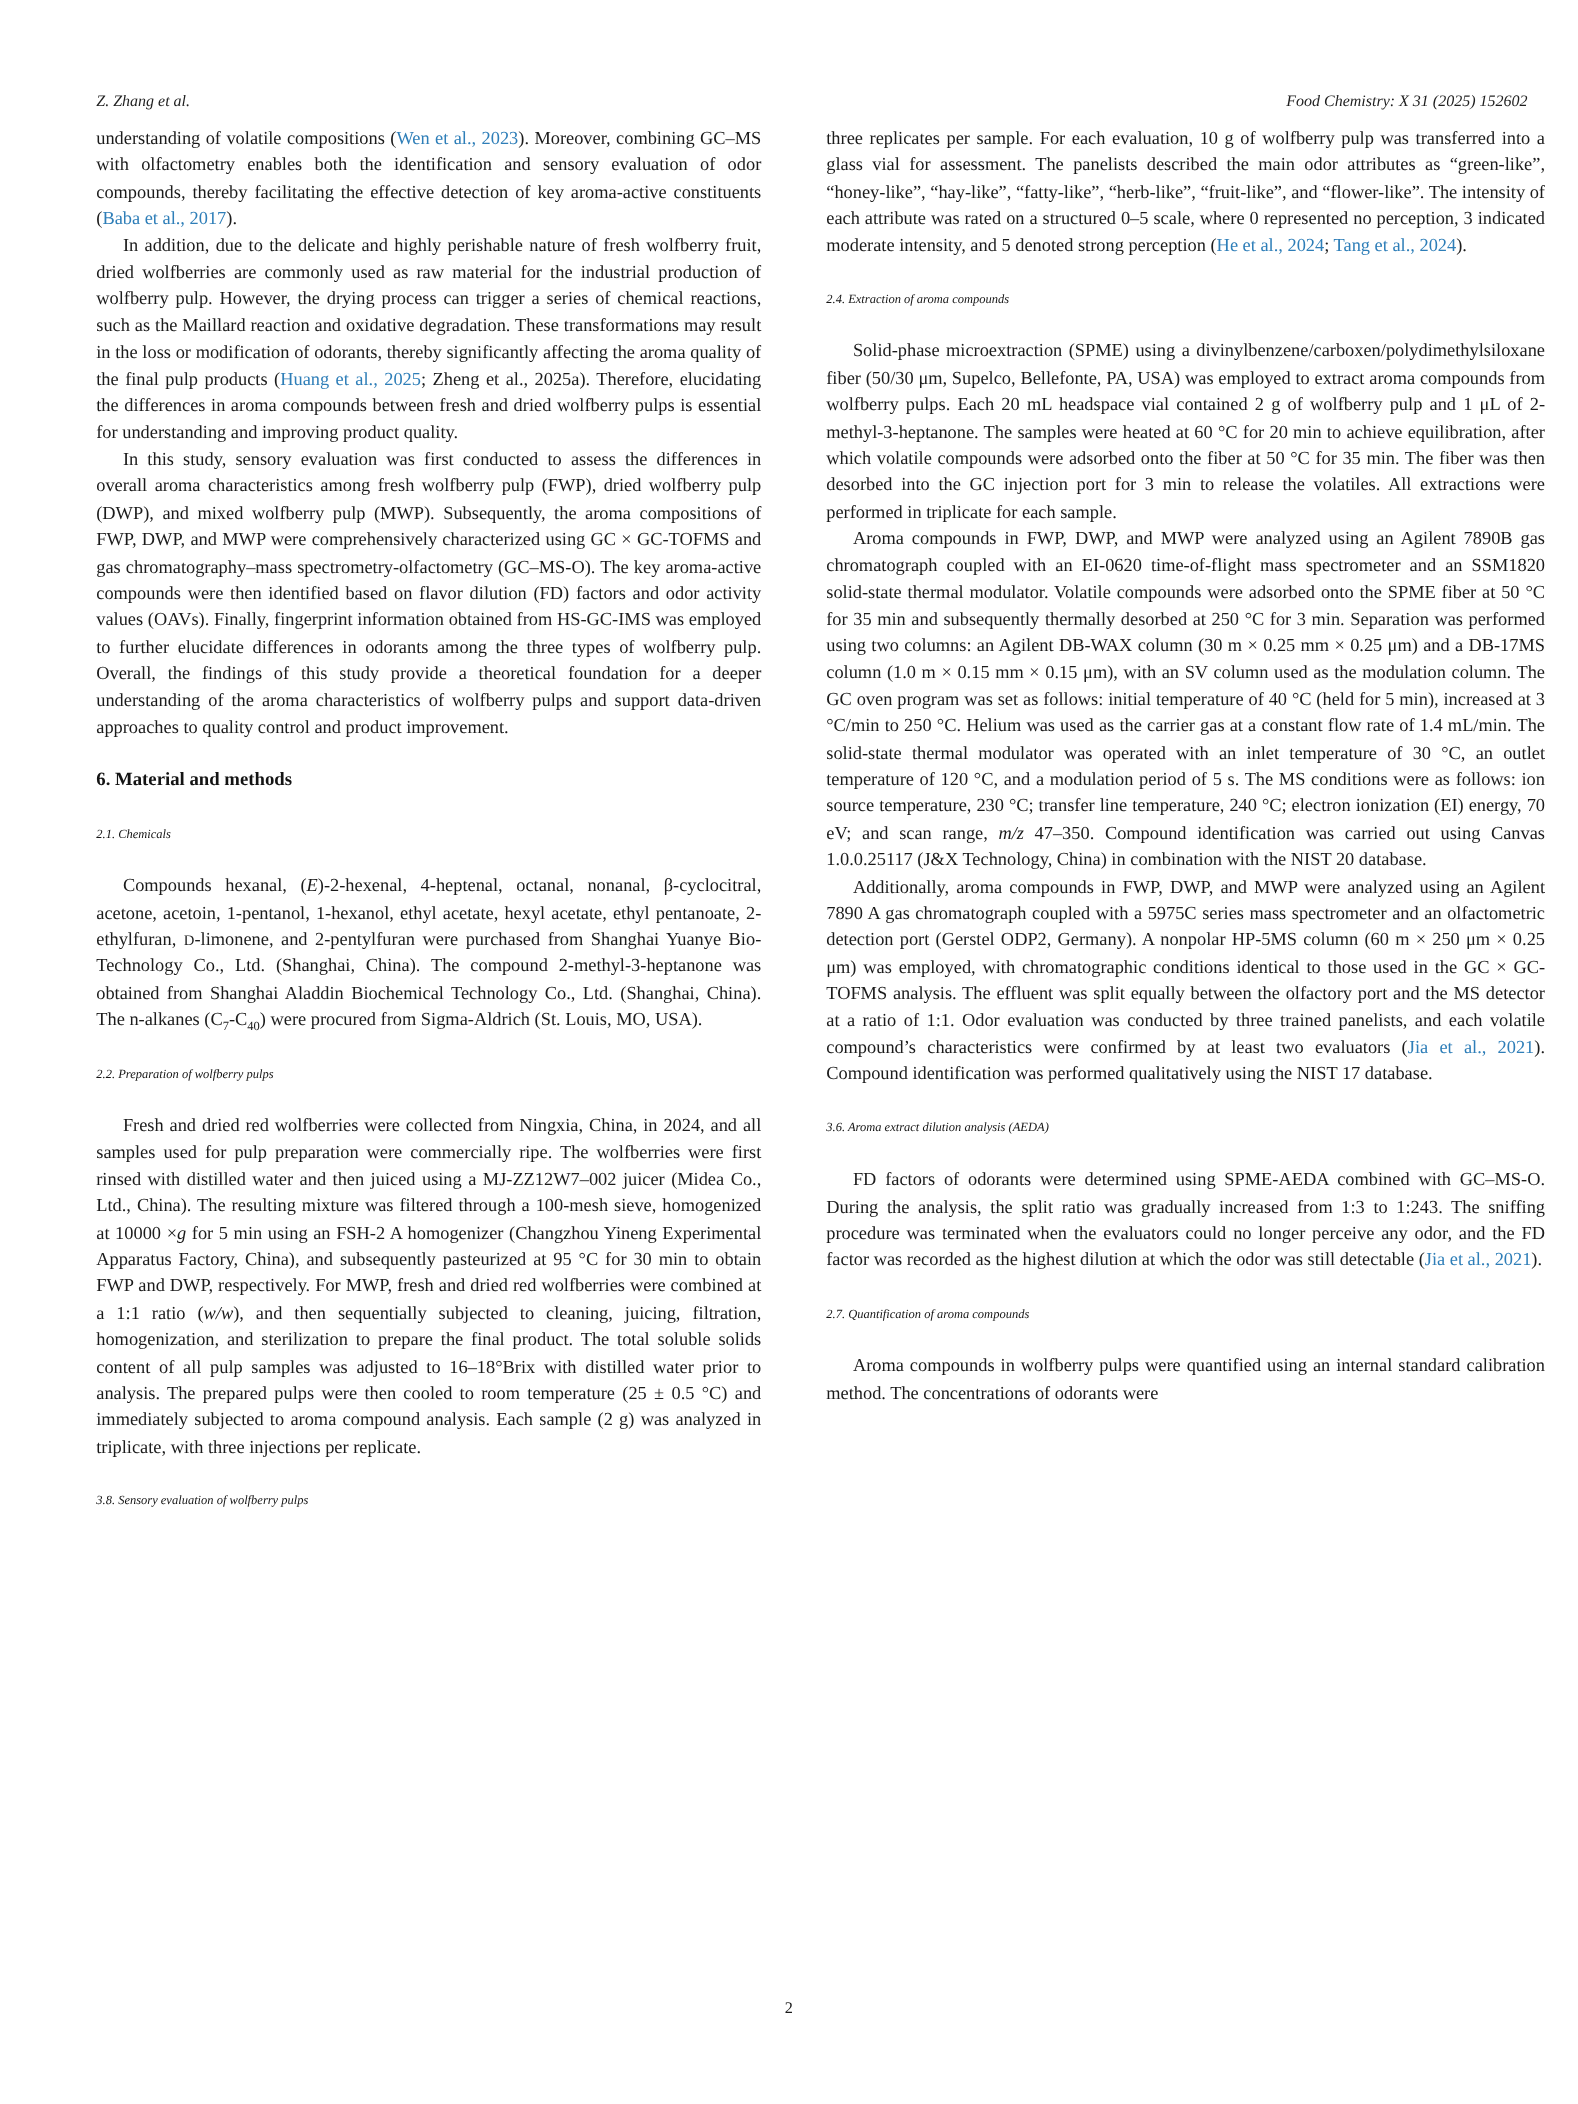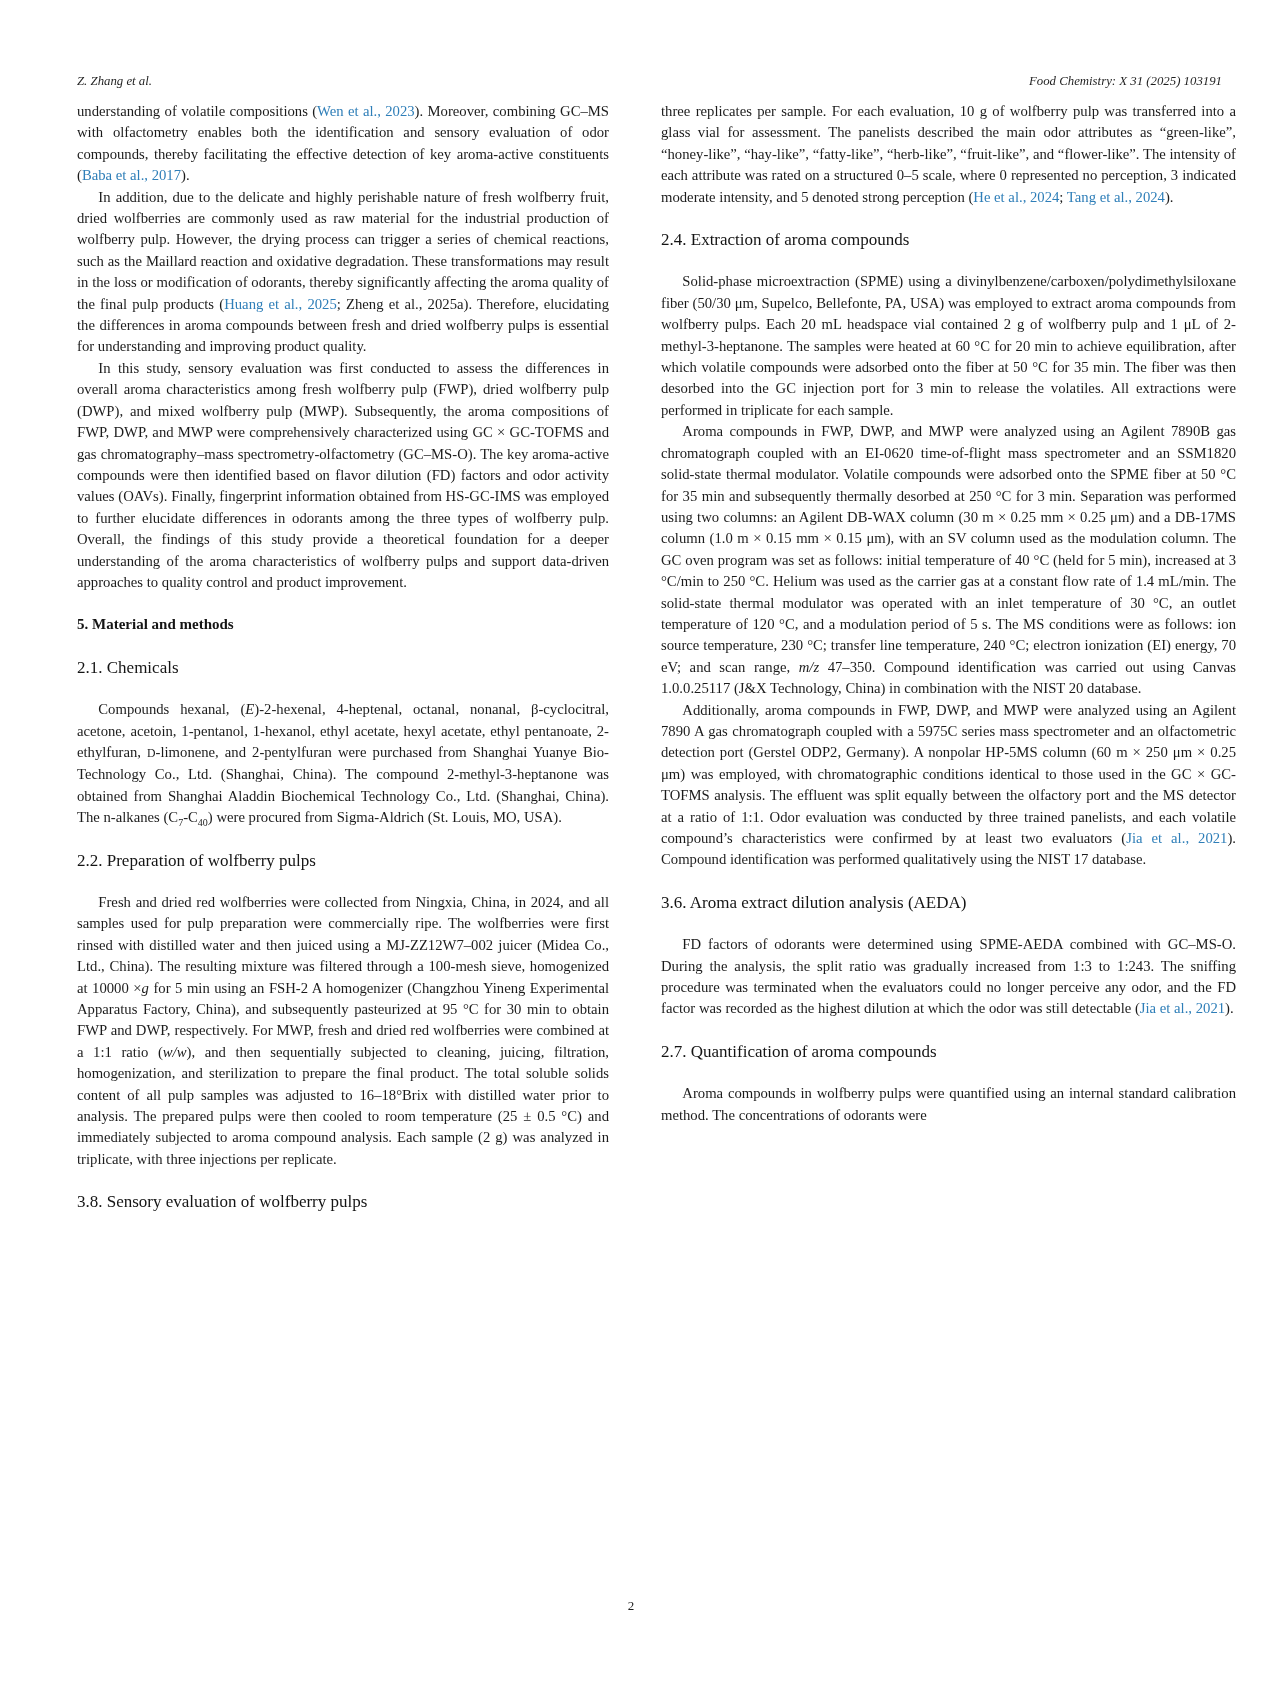--- a/index.html
+++ b/index.html
@@ -30,50 +30,50 @@
   .col { text-align: justify; font-size: 14.7px; line-height: 21.4px; }
   .col-left  { width: 532px; flex: 0 0 532px; }
   .col-right { width: 575px; flex: 0 0 575px; }
   p.para { margin: 0; }
   p.para.indent { text-indent: 1.45em; }
   h2.sec {
     font-size: 15px; font-weight: bold; font-style: normal;
     margin: 21px 0; text-align: left; color: #141414;
   }
   h3.subsec {
-    font-size: 17px; font-weight: normal; 
+    font-size: 10px; font-weight: normal; font-style: italic;
     margin: 21px 0; text-align: left; color: #141414;
   }
   a.cite { color: var(--cite, #2e7eb8); text-decoration: none; }
   .italic { font-style: italic; }
   .sub { vertical-align: sub; font-size: 0.68em; line-height: 0; }
   .smallcap { font-size: 0.8em; }
   .page-footer {
     position: absolute;
     top: 1598px; left: 0; right: 0;
     text-align: center;
     font-size: 13px;
     color: #1b1b1b;
   }
 </style>
 </head>
 <body>
 
 <div class="page">
   <div class="running-head">
     <span>Z. Zhang et al.</span>
-    <span>Food Chemistry: X 31 (2025) 103191</span>
+    <span>Food Chemistry: X 31 (2025) 152602</span>
   </div>
 
   <div class="body-cols">
     <div class="col col-left" id="col-left">
         <p class="para"><span class="plain">understanding of volatile compositions (</span><a href="#" class="cite">Wen et al., 2023</a><span class="plain">). Moreover, combining GC–MS with olfactometry enables both the identification and sensory evaluation of odor compounds, thereby facilitating the effective detection of key aroma-active constituents (</span><a href="#" class="cite">Baba et al., 2017</a><span class="plain">).</span></p>
         <p class="para indent"><span class="plain">In addition, due to the delicate and highly perishable nature of fresh wolfberry fruit, dried wolfberries are commonly used as raw material for the industrial production of wolfberry pulp. However, the drying process can trigger a series of chemical reactions, such as the Maillard reaction and oxidative degradation. These transformations may result in the loss or modification of odorants, thereby significantly affecting the aroma quality of the final pulp products (</span><a href="#" class="cite">Huang et al., 2025</a><span class="plain">; Zheng et al., 2025a). Therefore, elucidating the differences in aroma compounds between fresh and dried wolfberry pulps is essential for understanding and improving product quality.</span></p>
         <p class="para indent"><span class="plain">In this study, sensory evaluation was first conducted to assess the differences in overall aroma characteristics among fresh wolfberry pulp (FWP), dried wolfberry pulp (DWP), and mixed wolfberry pulp (MWP). Subsequently, the aroma compositions of FWP, DWP, and MWP were comprehensively characterized using GC × GC-TOFMS and gas chromatography–mass spectrometry-olfactometry (GC–MS-O). The key aroma-active compounds were then identified based on flavor dilution (FD) factors and odor activity values (OAVs). Finally, fingerprint information obtained from HS-GC-IMS was employed to further elucidate differences in odorants among the three types of wolfberry pulp. Overall, the findings of this study provide a theoretical foundation for a deeper understanding of the aroma characteristics of wolfberry pulps and support data-driven approaches to quality control and product improvement.</span></p>
-        <h2 class="sec">5. Material and methods</h2>
+        <h2 class="sec">6. Material and methods</h2>
         <h3 class="subsec">2.1. Chemicals</h3>
         <p class="para indent"><span class="plain">Compounds hexanal, (</span><span class="italic">E</span><span class="plain">)-2-hexenal, 4-heptenal, octanal, nonanal, β-cyclocitral, acetone, acetoin, 1-pentanol, 1-hexanol, ethyl acetate, hexyl acetate, ethyl pentanoate, 2-ethylfuran, </span><span class="smallcap">D</span><span class="plain">-limonene, and 2-pentylfuran were purchased from Shanghai Yuanye Bio-Technology Co., Ltd. (Shanghai, China). The compound 2-methyl-3-heptanone was obtained from Shanghai Aladdin Biochemical Technology Co., Ltd. (Shanghai, China). The n-alkanes (C</span><span class="sub">7</span><span class="plain">-C</span><span class="sub">40</span><span class="plain">) were procured from Sigma-Aldrich (St. Louis, MO, USA).</span></p>
         <h3 class="subsec">2.2. Preparation of wolfberry pulps</h3>
         <p class="para indent"><span class="plain">Fresh and dried red wolfberries were collected from Ningxia, China, in 2024, and all samples used for pulp preparation were commercially ripe. The wolfberries were first rinsed with distilled water and then juiced using a MJ-ZZ12W7–002 juicer (Midea Co., Ltd., China). The resulting mixture was filtered through a 100-mesh sieve, homogenized at 10000 ×</span><span class="italic">g</span><span class="plain"> for 5 min using an FSH-2 A homogenizer (Changzhou Yineng Experimental Apparatus Factory, China), and subsequently pasteurized at 95 °C for 30 min to obtain FWP and DWP, respectively. For MWP, fresh and dried red wolfberries were combined at a 1:1 ratio (</span><span class="italic">w/w</span><span class="plain">), and then sequentially subjected to cleaning, juicing, filtration, homogenization, and sterilization to prepare the final product. The total soluble solids content of all pulp samples was adjusted to 16–18°Brix with distilled water prior to analysis. The prepared pulps were then cooled to room temperature (25 ± 0.5 °C) and immediately subjected to aroma compound analysis. Each sample (2 g) was analyzed in triplicate, with three injections per replicate.</span></p>
         <h3 class="subsec">3.8. Sensory evaluation of wolfberry pulps</h3>
       </div>
     <div class="col col-right" id="col-right">
         <p class="para"><span class="plain">three replicates per sample. For each evaluation, 10 g of wolfberry pulp was transferred into a glass vial for assessment. The panelists described the main odor attributes as “green-like”, “honey-like”, “hay-like”, “fatty-like”, “herb-like”, “fruit-like”, and “flower-like”. The intensity of each attribute was rated on a structured 0–5 scale, where 0 represented no perception, 3 indicated moderate intensity, and 5 denoted strong perception (</span><a href="#" class="cite">He et al., 2024</a><span class="plain">; </span><a href="#" class="cite">Tang et al., 2024</a><span class="plain">).</span></p>
         <h3 class="subsec">2.4. Extraction of aroma compounds</h3>
         <p class="para indent"><span class="plain">Solid-phase microextraction (SPME) using a divinylbenzene/carboxen/polydimethylsiloxane fiber (50/30 μm, Supelco, Bellefonte, PA, USA) was employed to extract aroma compounds from wolfberry pulps. Each 20 mL headspace vial contained 2 g of wolfberry pulp and 1 μL of 2-methyl-3-heptanone. The samples were heated at 60 °C for 20 min to achieve equilibration, after which volatile compounds were adsorbed onto the fiber at 50 °C for 35 min. The fiber was then desorbed into the GC injection port for 3 min to release the volatiles. All extractions were performed in triplicate for each sample.</span></p>

